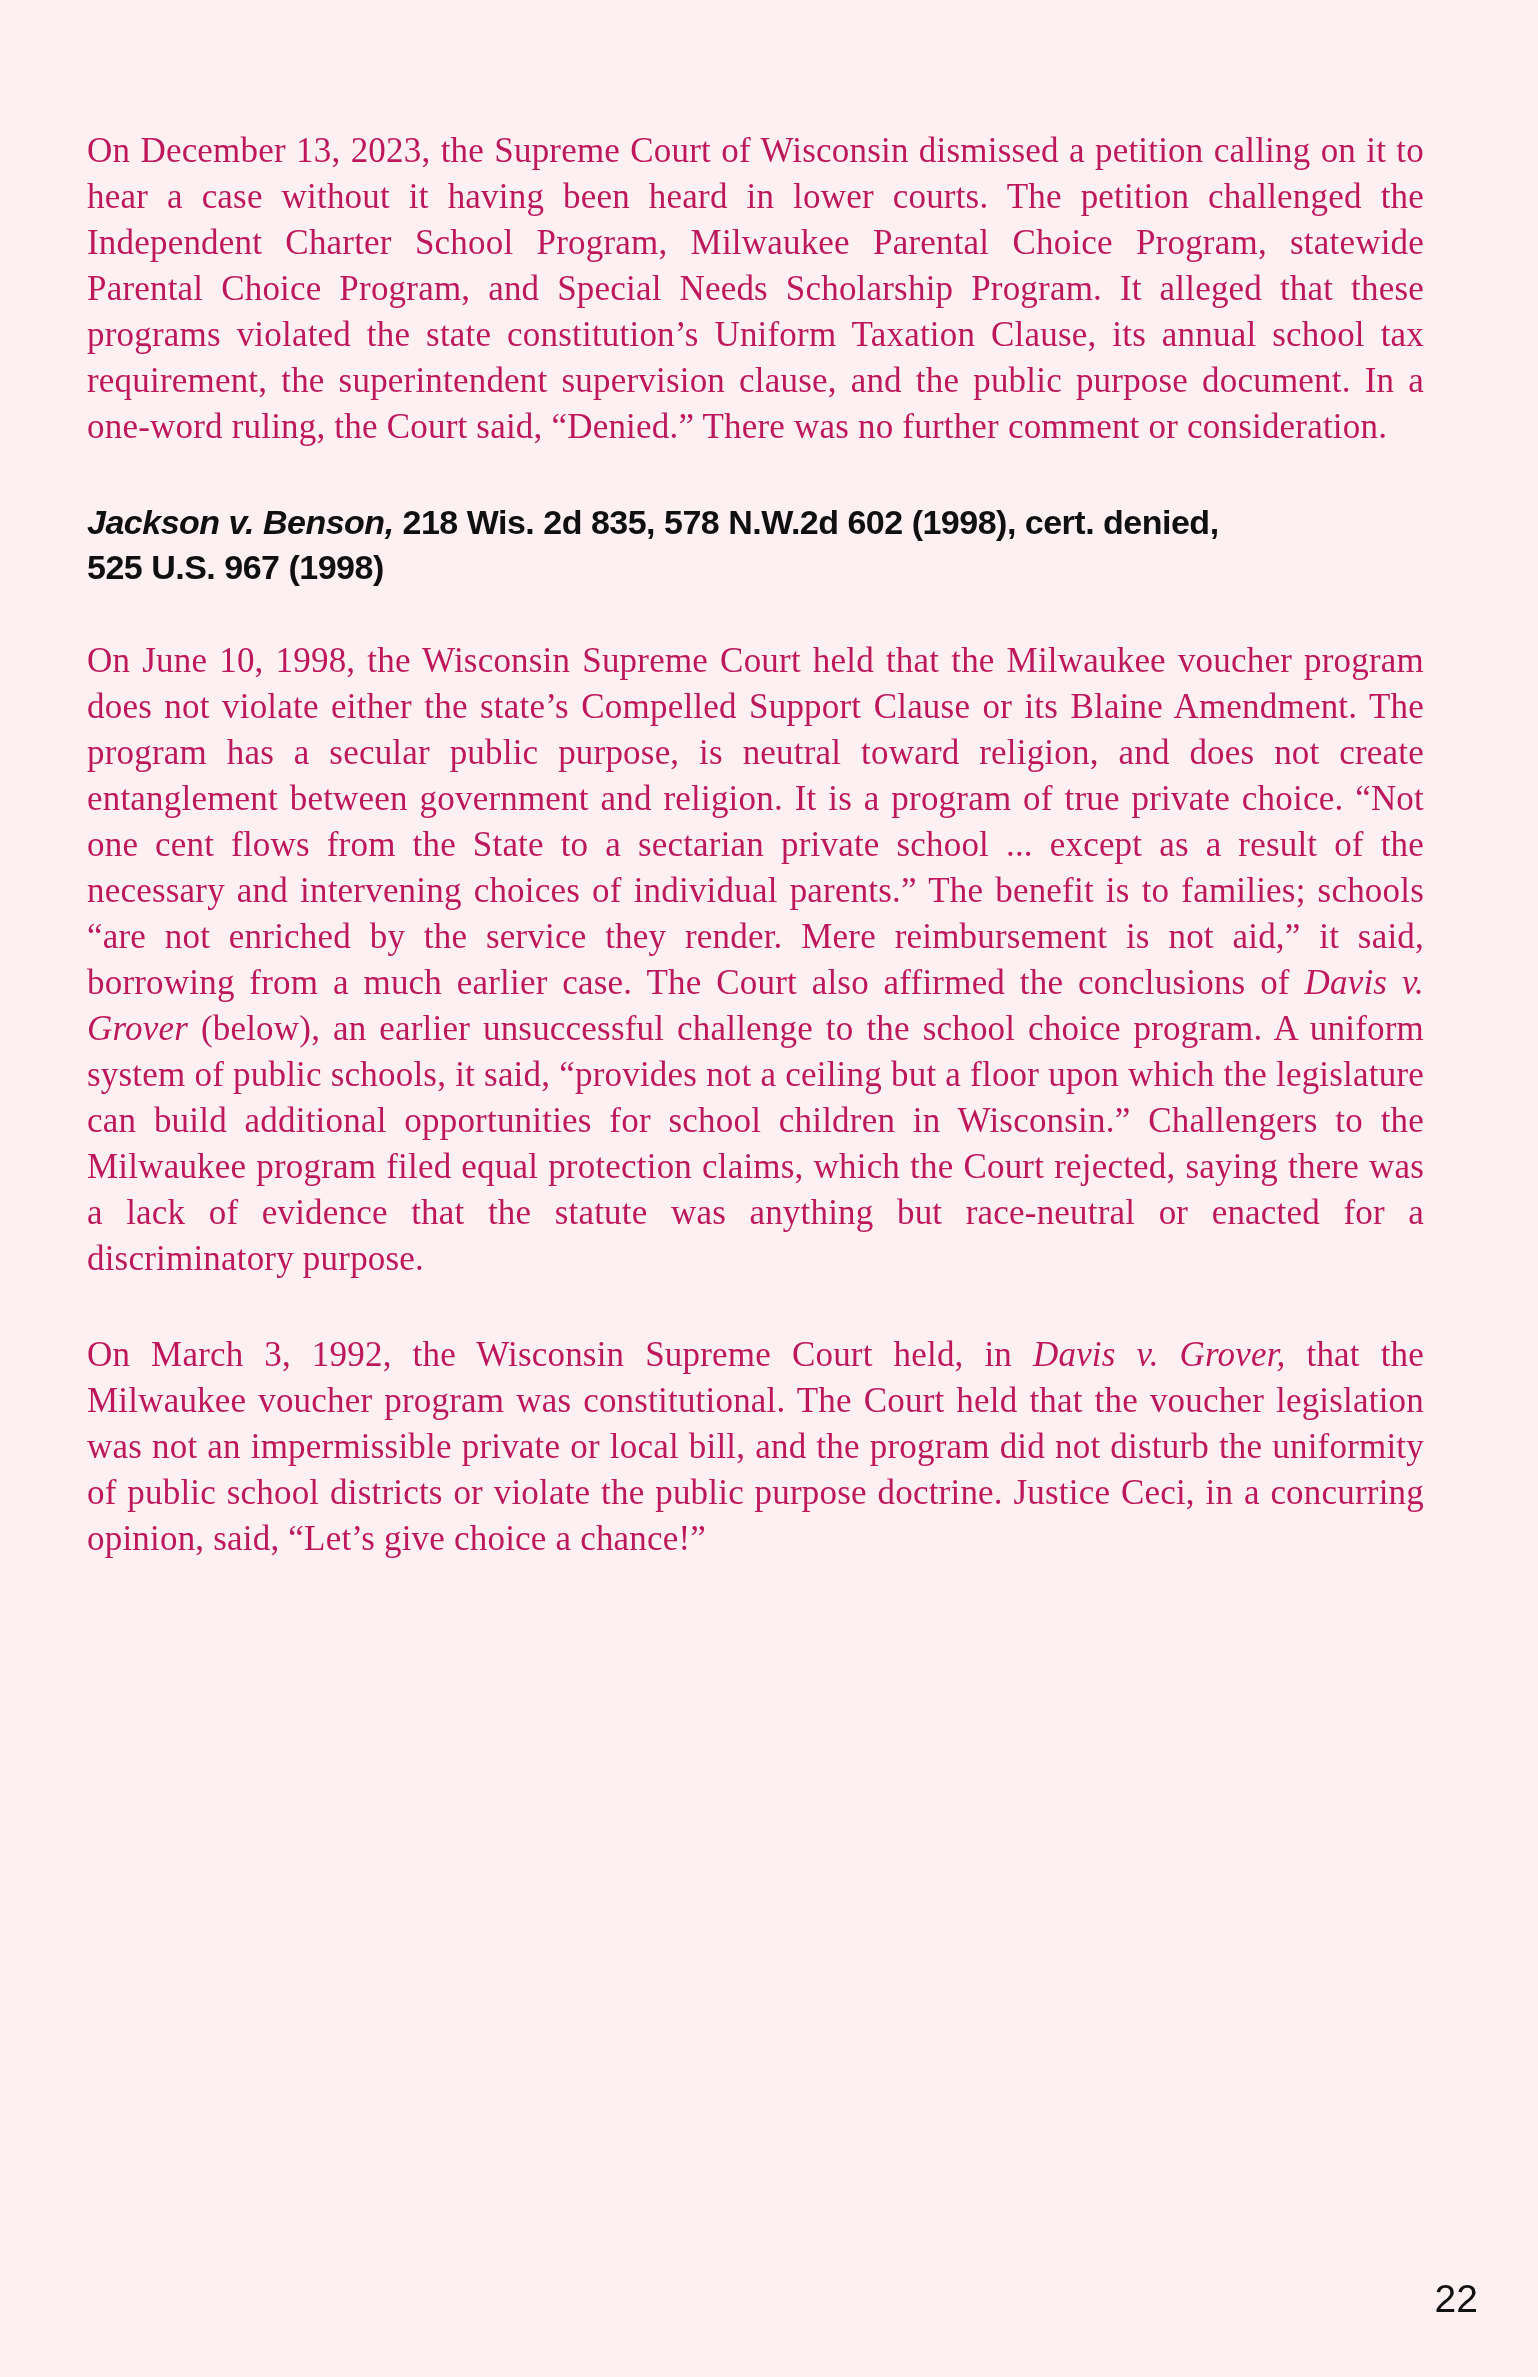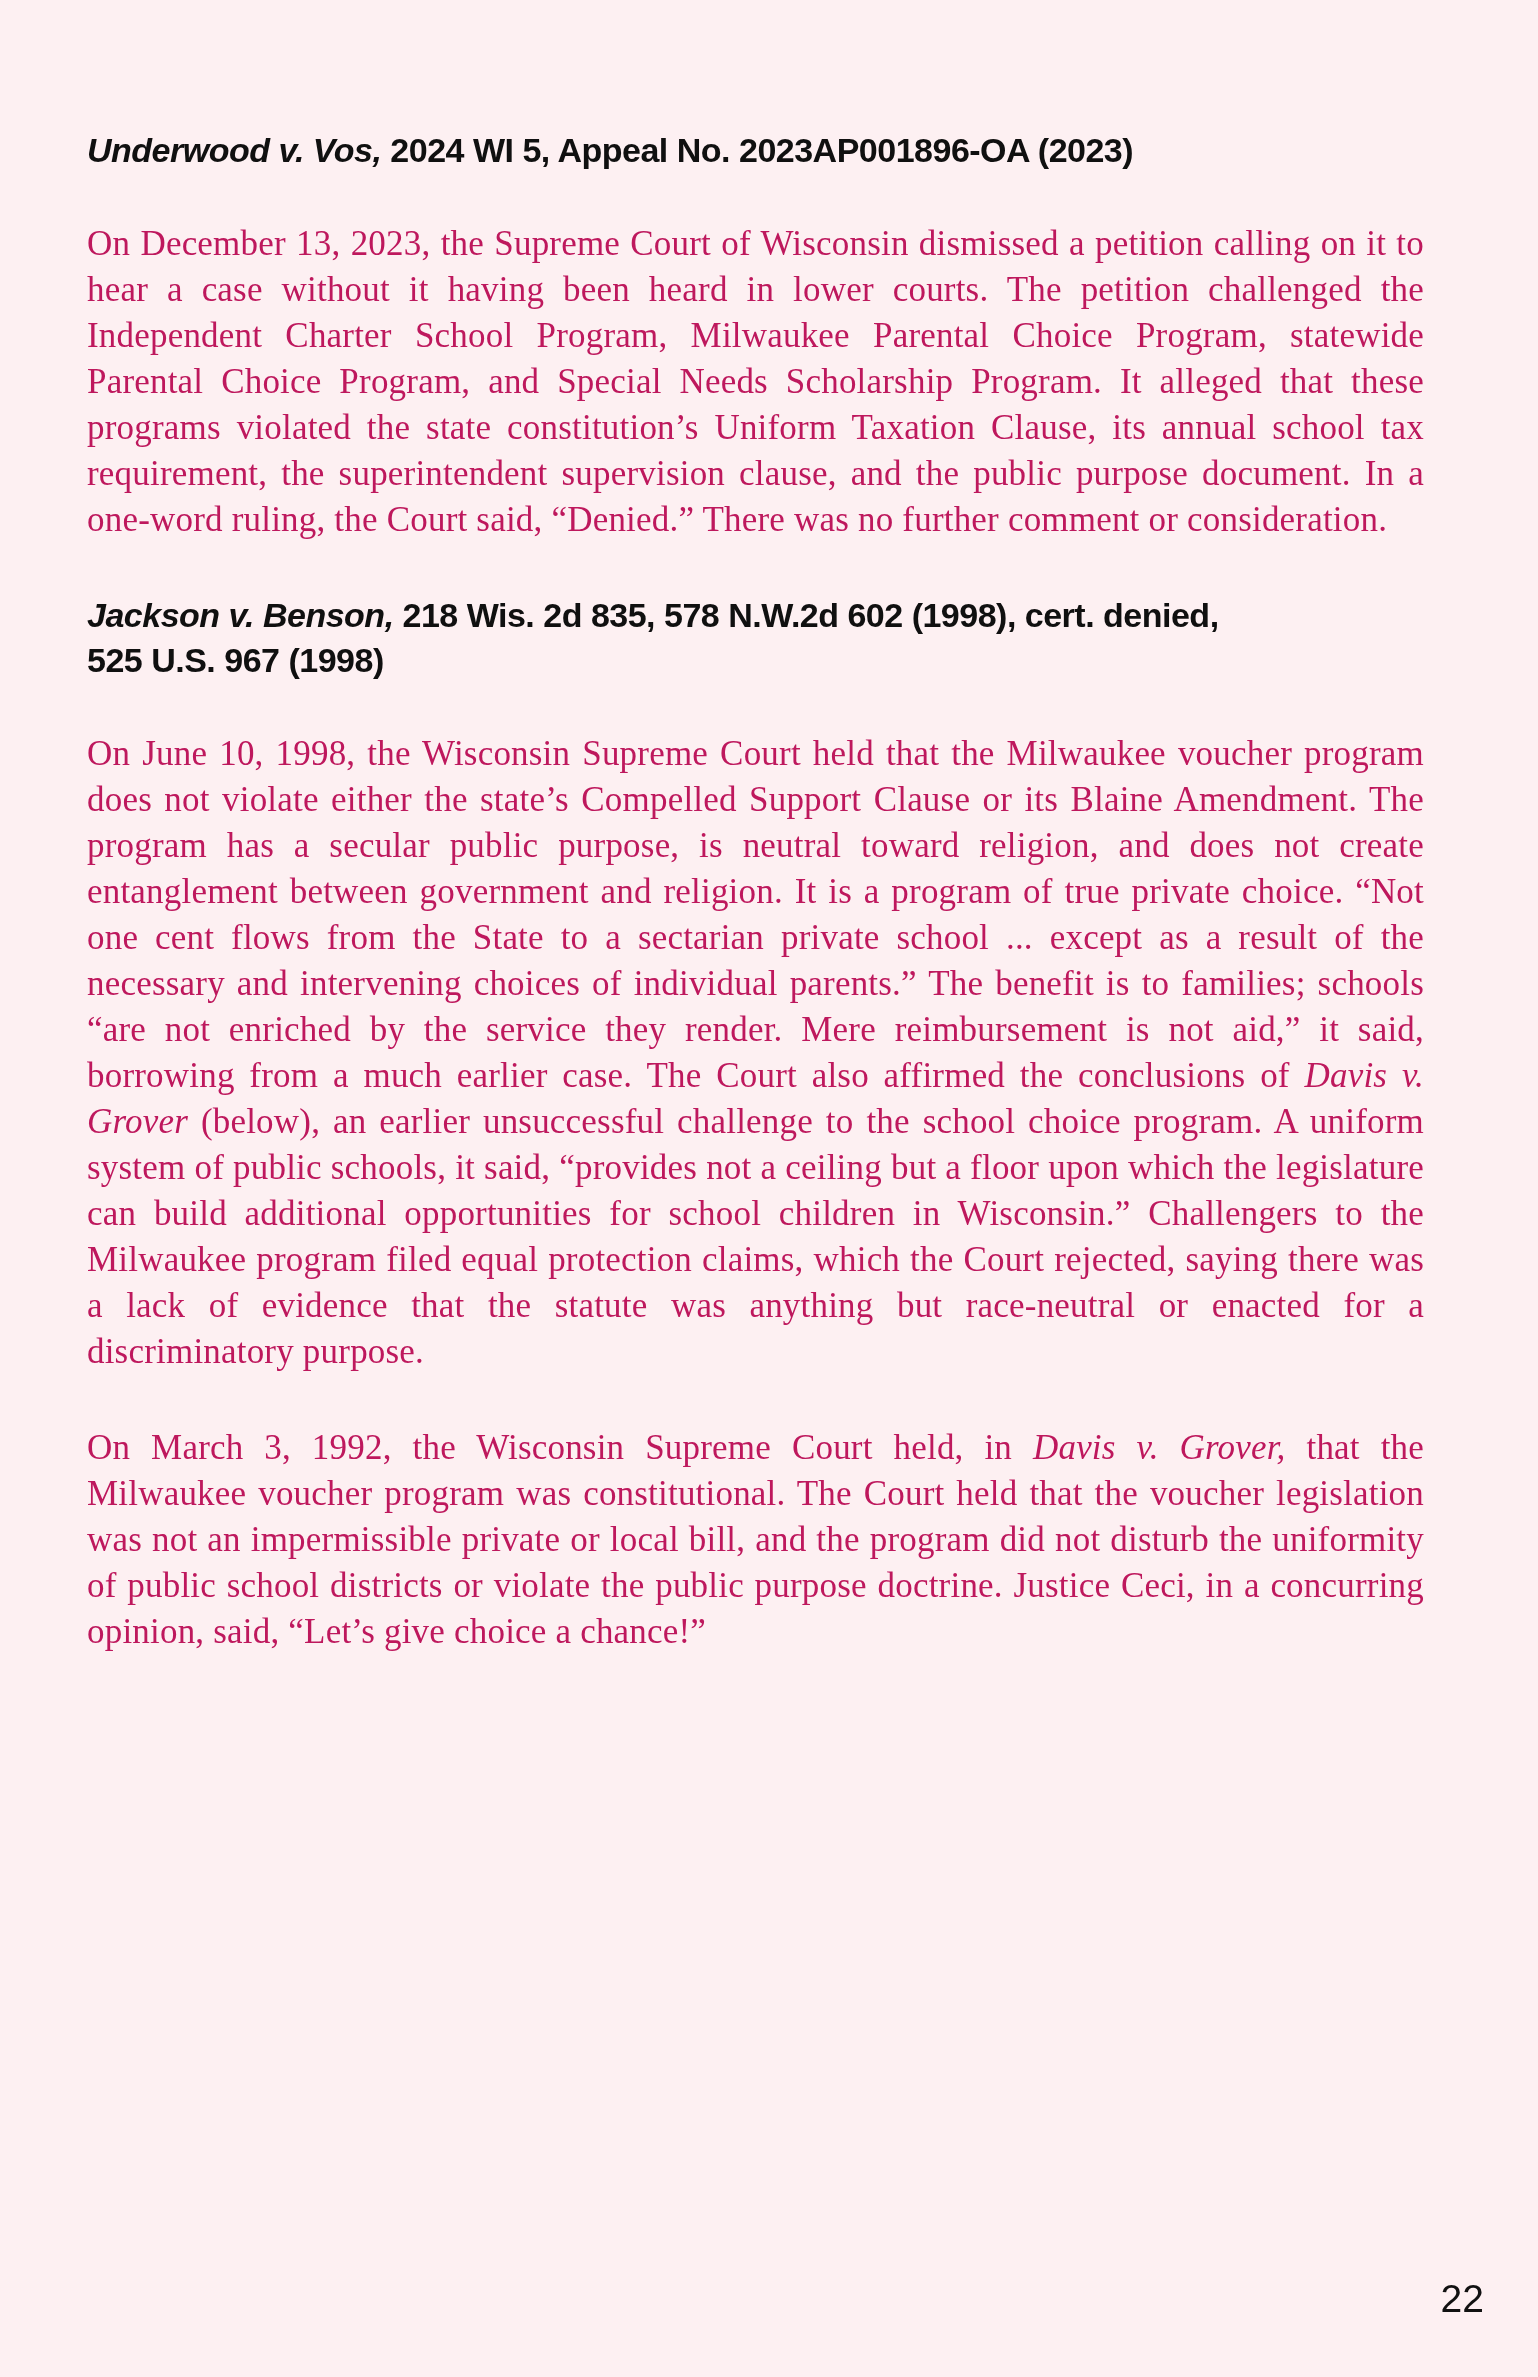--- a/index.html
+++ b/index.html
@@ -44,35 +44,34 @@
     font-size: 35px;
     line-height: 46px;
     letter-spacing: 0.2px;
     color: #be185d;
     text-align: justify;
     margin: 0 0 50px 0;
   }
   .body-para em { font-style: italic; }
   .page-number {
     position: absolute;
-    right: 54px;
+    right: 60px;
     bottom: 56px;
     font-family: "Liberation Sans", sans-serif;
     font-size: 39px;
     font-weight: 400;
     color: #111;
   }
 </style>
 </head>
 <body style="background: rgb(253, 240, 242);">
 
 <div class="content">
   <div id="sections-root">
   <section class="case-section">
-    <h2 class="case-head"><em>Underwood v. Vos,</em><span> 2024 WI 5, Appeal No. 2023AP001896-OA (2023)</span></h2>
     <p class="body-para"><span>On December 13, 2023, the Supreme Court of Wisconsin dismissed a petition calling on it to hear a case without it having been heard in lower courts. The petition challenged the Independent Charter School Program, Milwaukee Parental Choice Program, statewide Parental Choice Program, and Special Needs Scholarship Program. It alleged that these programs violated the state constitution’s Uniform Taxation Clause, its annual school tax requirement, the superintendent supervision clause, and the public purpose document. In a one-word ruling, the Court said, “Denied.” There was no further comment or consideration.</span></p>
   </section>
 
   <section class="case-section">
     <h2 class="case-head"><em>Jackson v. Benson,</em><span> 218 Wis. 2d 835, 578 N.W.2d 602 (1998), cert. denied,</span><br><span>525 U.S. 967 (1998)</span></h2>
     <p class="body-para"><span>On June 10, 1998, the Wisconsin Supreme Court held that the Milwaukee voucher program does not violate either the state’s Compelled Support Clause or its Blaine Amendment. The program has a secular public purpose, is neutral toward religion, and does not create entanglement between government and religion. It is a program of true private choice. “Not one cent flows from the State to a sectarian private school ... except as a result of the necessary and intervening choices of individual parents.” The benefit is to families; schools “are not enriched by the service they render. Mere reimbursement is not aid,” it said, borrowing from a much earlier case. The Court also affirmed the conclusions of </span><em>Davis v. Grover</em><span> (below), an earlier unsuccessful challenge to the school choice program. A uniform system of public schools, it said, “provides not a ceiling but a floor upon which the legislature can build additional opportunities for school children in Wisconsin.” Challengers to the Milwaukee program filed equal protection claims, which the Court rejected, saying there was a lack of evidence that the statute was anything but race-neutral or enacted for a discriminatory purpose.</span></p>
   </section>
 
   <section class="case-section">
     <p class="body-para"><span>On March 3, 1992, the Wisconsin Supreme Court held, in </span><em>Davis v. Grover,</em><span> that the Milwaukee voucher program was constitutional. The Court held that the voucher legislation was not an impermissible private or local bill, and the program did not disturb the uniformity of public school districts or violate the public purpose doctrine. Justice Ceci, in a concurring opinion, said, “Let’s give choice a chance!”</span></p>

